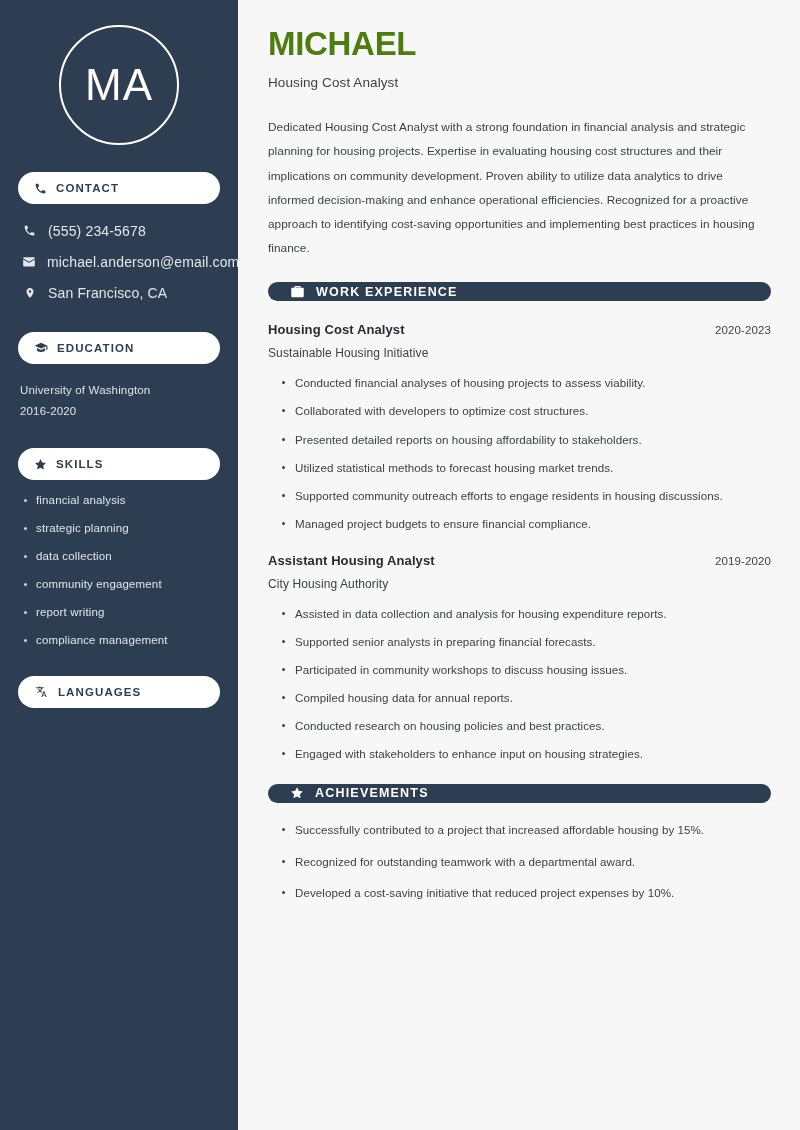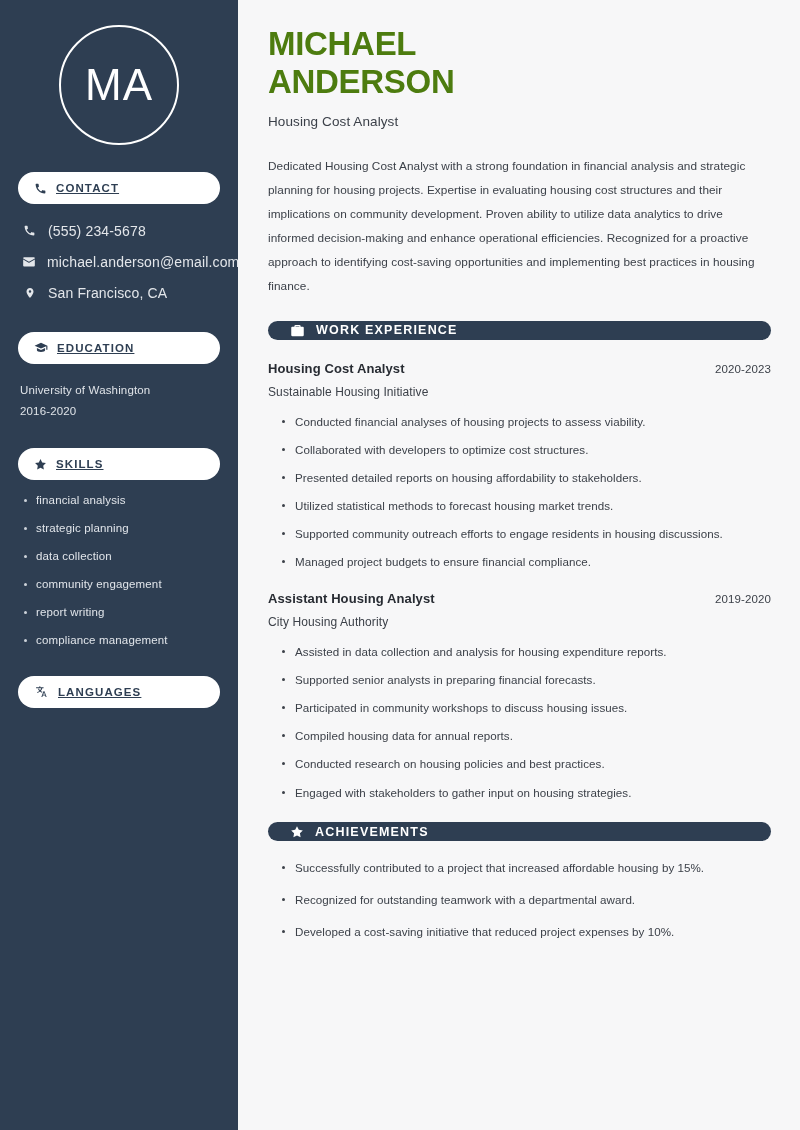--- a/index.html
+++ b/index.html
@@ -62,21 +62,20 @@
     display: flex;
     align-items: center;
     gap: 9px;
     padding: 0 16px;
   }
   .side-pill .pill-label {
     font-size: 11.5px;
     font-weight: bold;
     letter-spacing: 1.1px;
     text-transform: uppercase;
-    text-decoration: underline;
   }
   .side-pill .ic { display: flex; align-items: center; }
   .side-pill .ic svg { display: block; }
 
   .contact-list { margin-top: 14px; }
   .contact-row {
     display: flex;
     align-items: center;
     gap: 11px;
     height: 25px;
@@ -310,21 +309,20 @@
       <span class="pill-label">LANGUAGES</span>
     </div>
 
 
   </aside>
 
   <main class="main">
 
     <h1 class="name">
       <span>MICHAEL</span><br>
-      <span>ANDERSON</span>
     </h1>
 
     <div class="job-title">Housing Cost Analyst</div>
 
     <p class="summary">Dedicated Housing Cost Analyst with a strong foundation in financial analysis and strategic planning for housing projects. Expertise in evaluating housing cost structures and their implications on community development. Proven ability to utilize data analytics to drive informed decision-making and enhance operational efficiencies. Recognized for a proactive approach to identifying cost-saving opportunities and implementing best practices in housing finance.</p>
 
     <div class="sec-bar">
       <span class="ic">
         <svg width="15" height="15" viewBox="0 0 24 24" fill="#ffffff">
             <path d="M9 3h6a2 2 0 0 1 2 2v1h3.5A1.5 1.5 0 0 1 22 7.5V19a2 2 0 0 1-2 2H4a2 2 0 0 1-2-2V7.5A1.5 1.5 0 0 1 3.5 6H7V5a2 2 0 0 1 2-2zm0 3h6V5H9v1z"></path>
@@ -354,21 +352,21 @@
         <span class="job-role">Assistant Housing Analyst</span>
         <span class="job-dates">2019-2020</span>
       </div>
       <div class="job-org">City Housing Authority</div>
       <ul class="main-ul">
         <li>Assisted in data collection and analysis for housing expenditure reports.</li>
         <li>Supported senior analysts in preparing financial forecasts.</li>
         <li>Participated in community workshops to discuss housing issues.</li>
         <li>Compiled housing data for annual reports.</li>
         <li>Conducted research on housing policies and best practices.</li>
-        <li>Engaged with stakeholders to gather input on housing strategies.</li>
+        <li>Engaged with stakeholders to enhance input on housing strategies.</li>
       </ul>
     </div>
 
     <div class="sec-bar">
       <span class="ic">
         <svg width="14" height="14" viewBox="0 0 24 24" fill="#ffffff">
             <path d="m12 2 3.1 6.3 6.9 1-5 4.9 1.2 6.9-6.2-3.3-6.2 3.3L7 14.2l-5-4.9 6.9-1L12 2z"></path>
           </svg>
       </span>
       <span class="sec-label">ACHIEVEMENTS</span>

